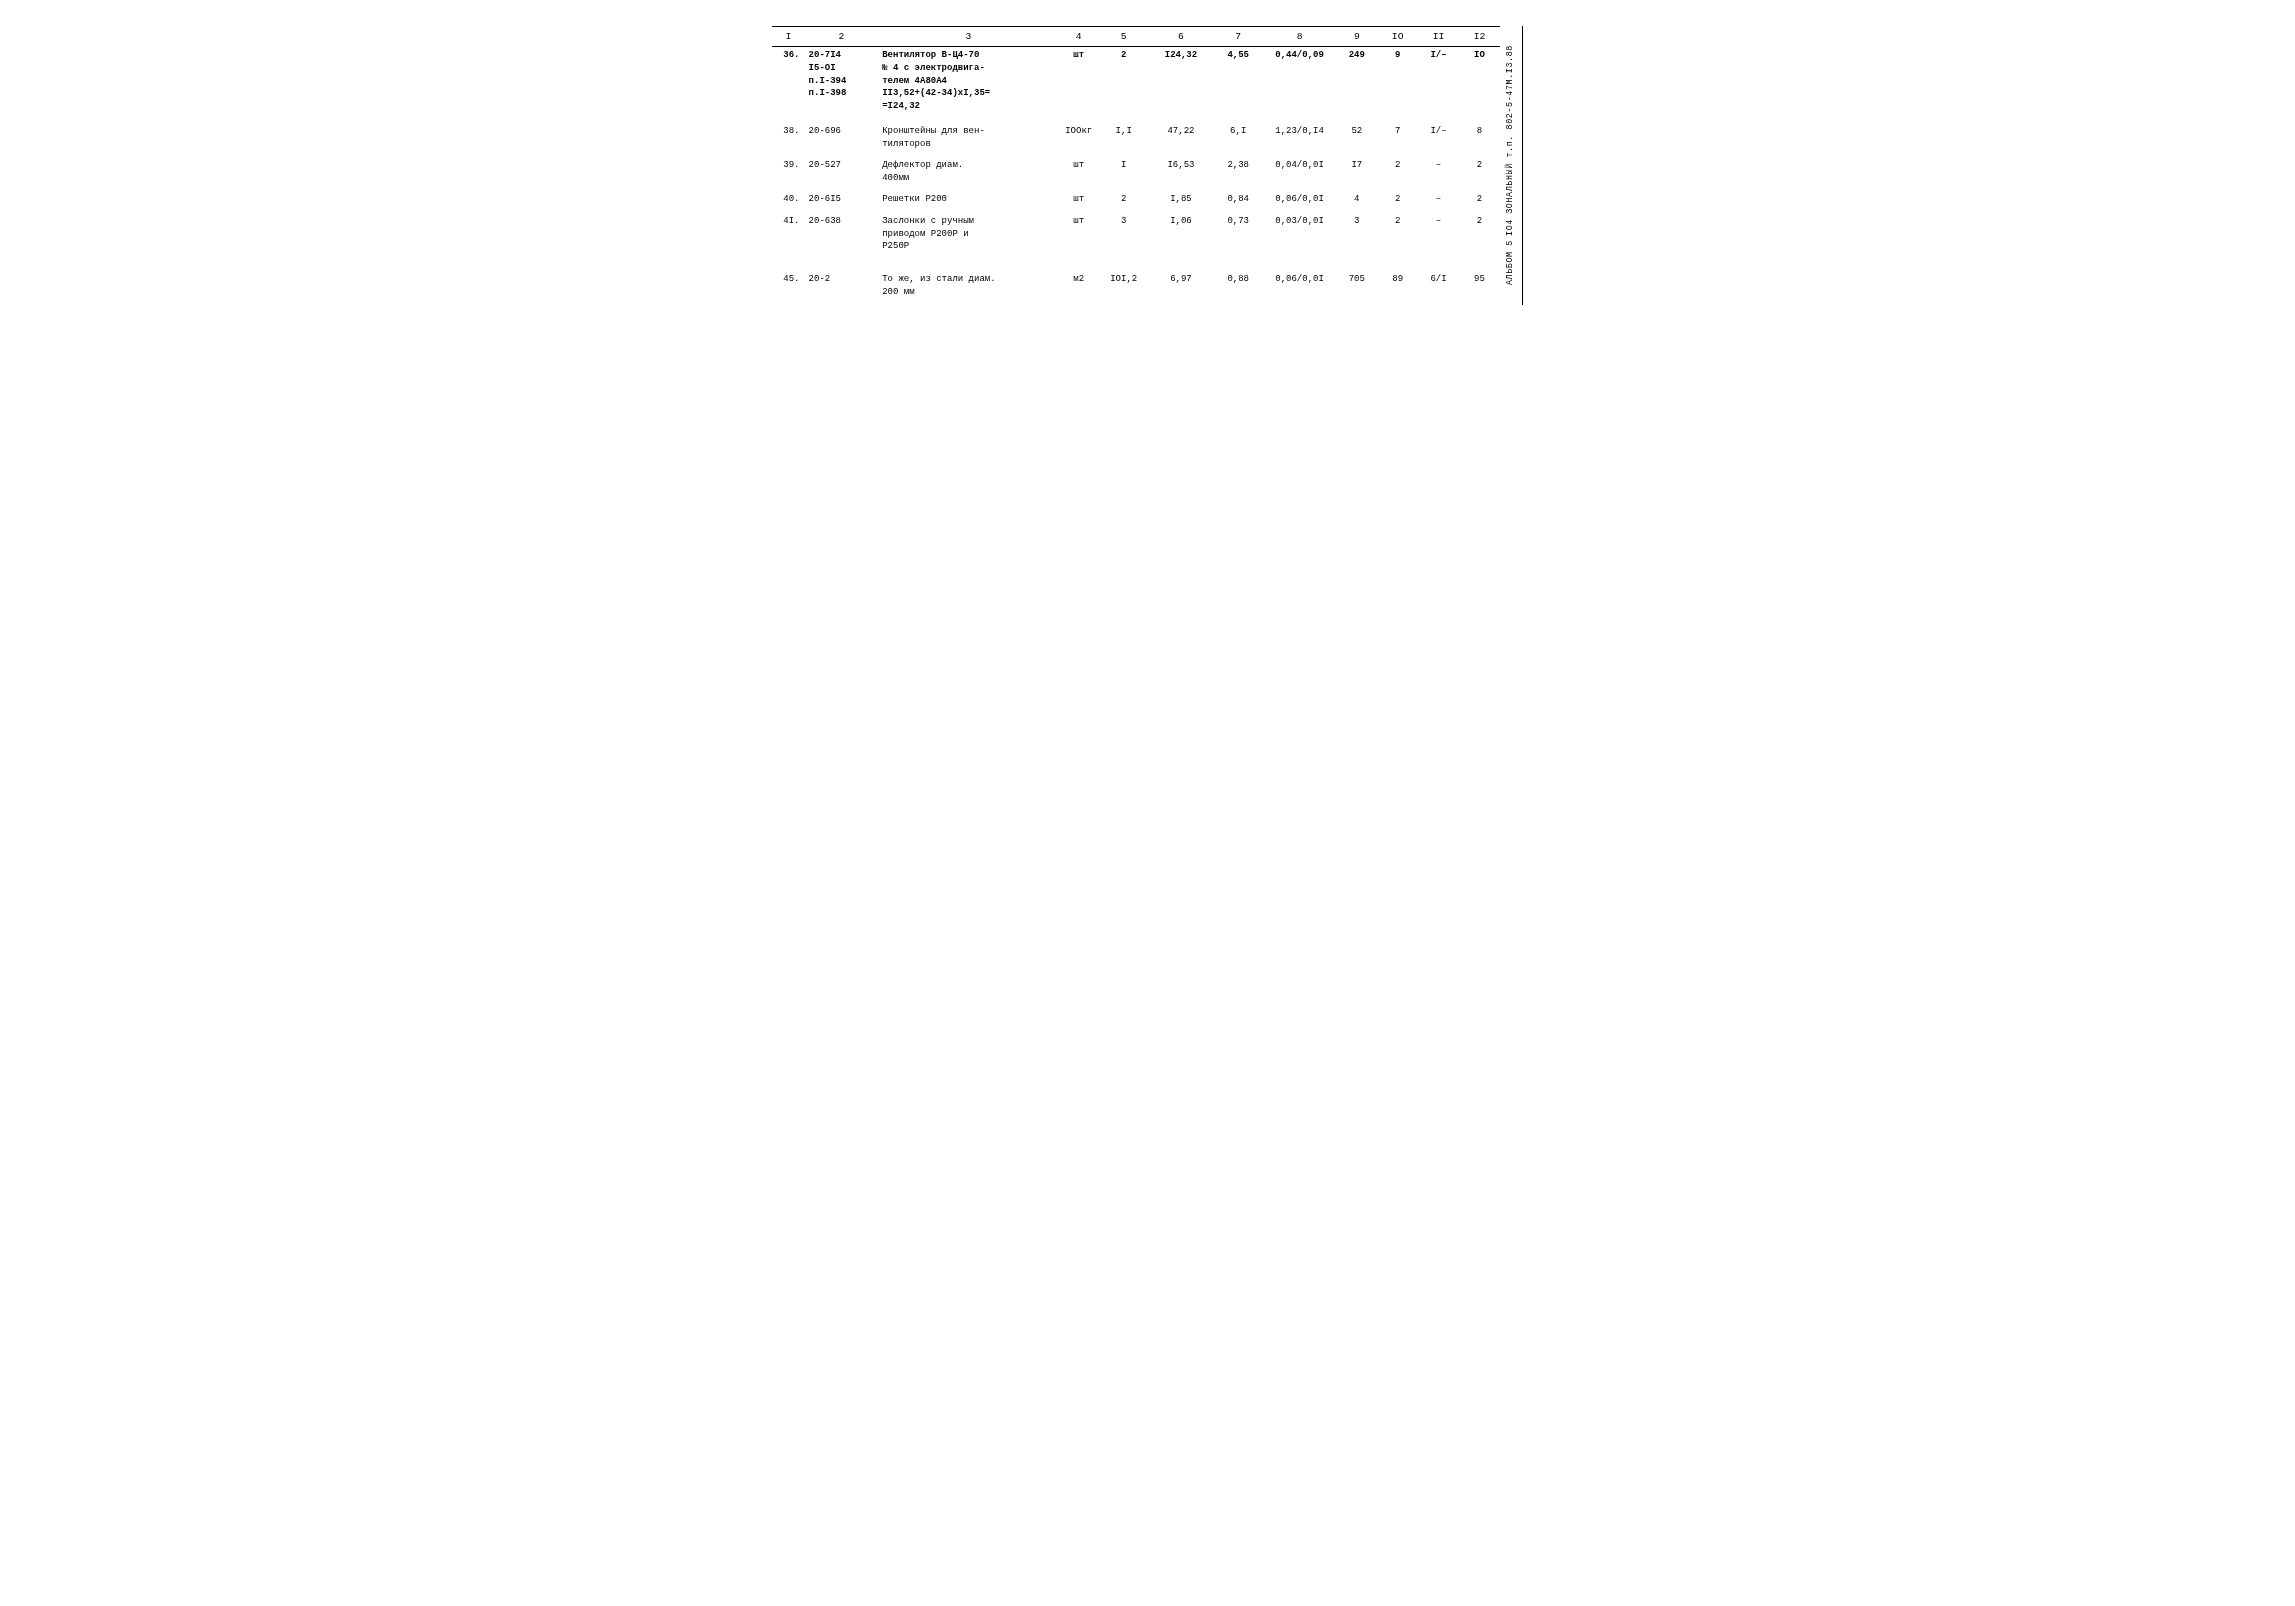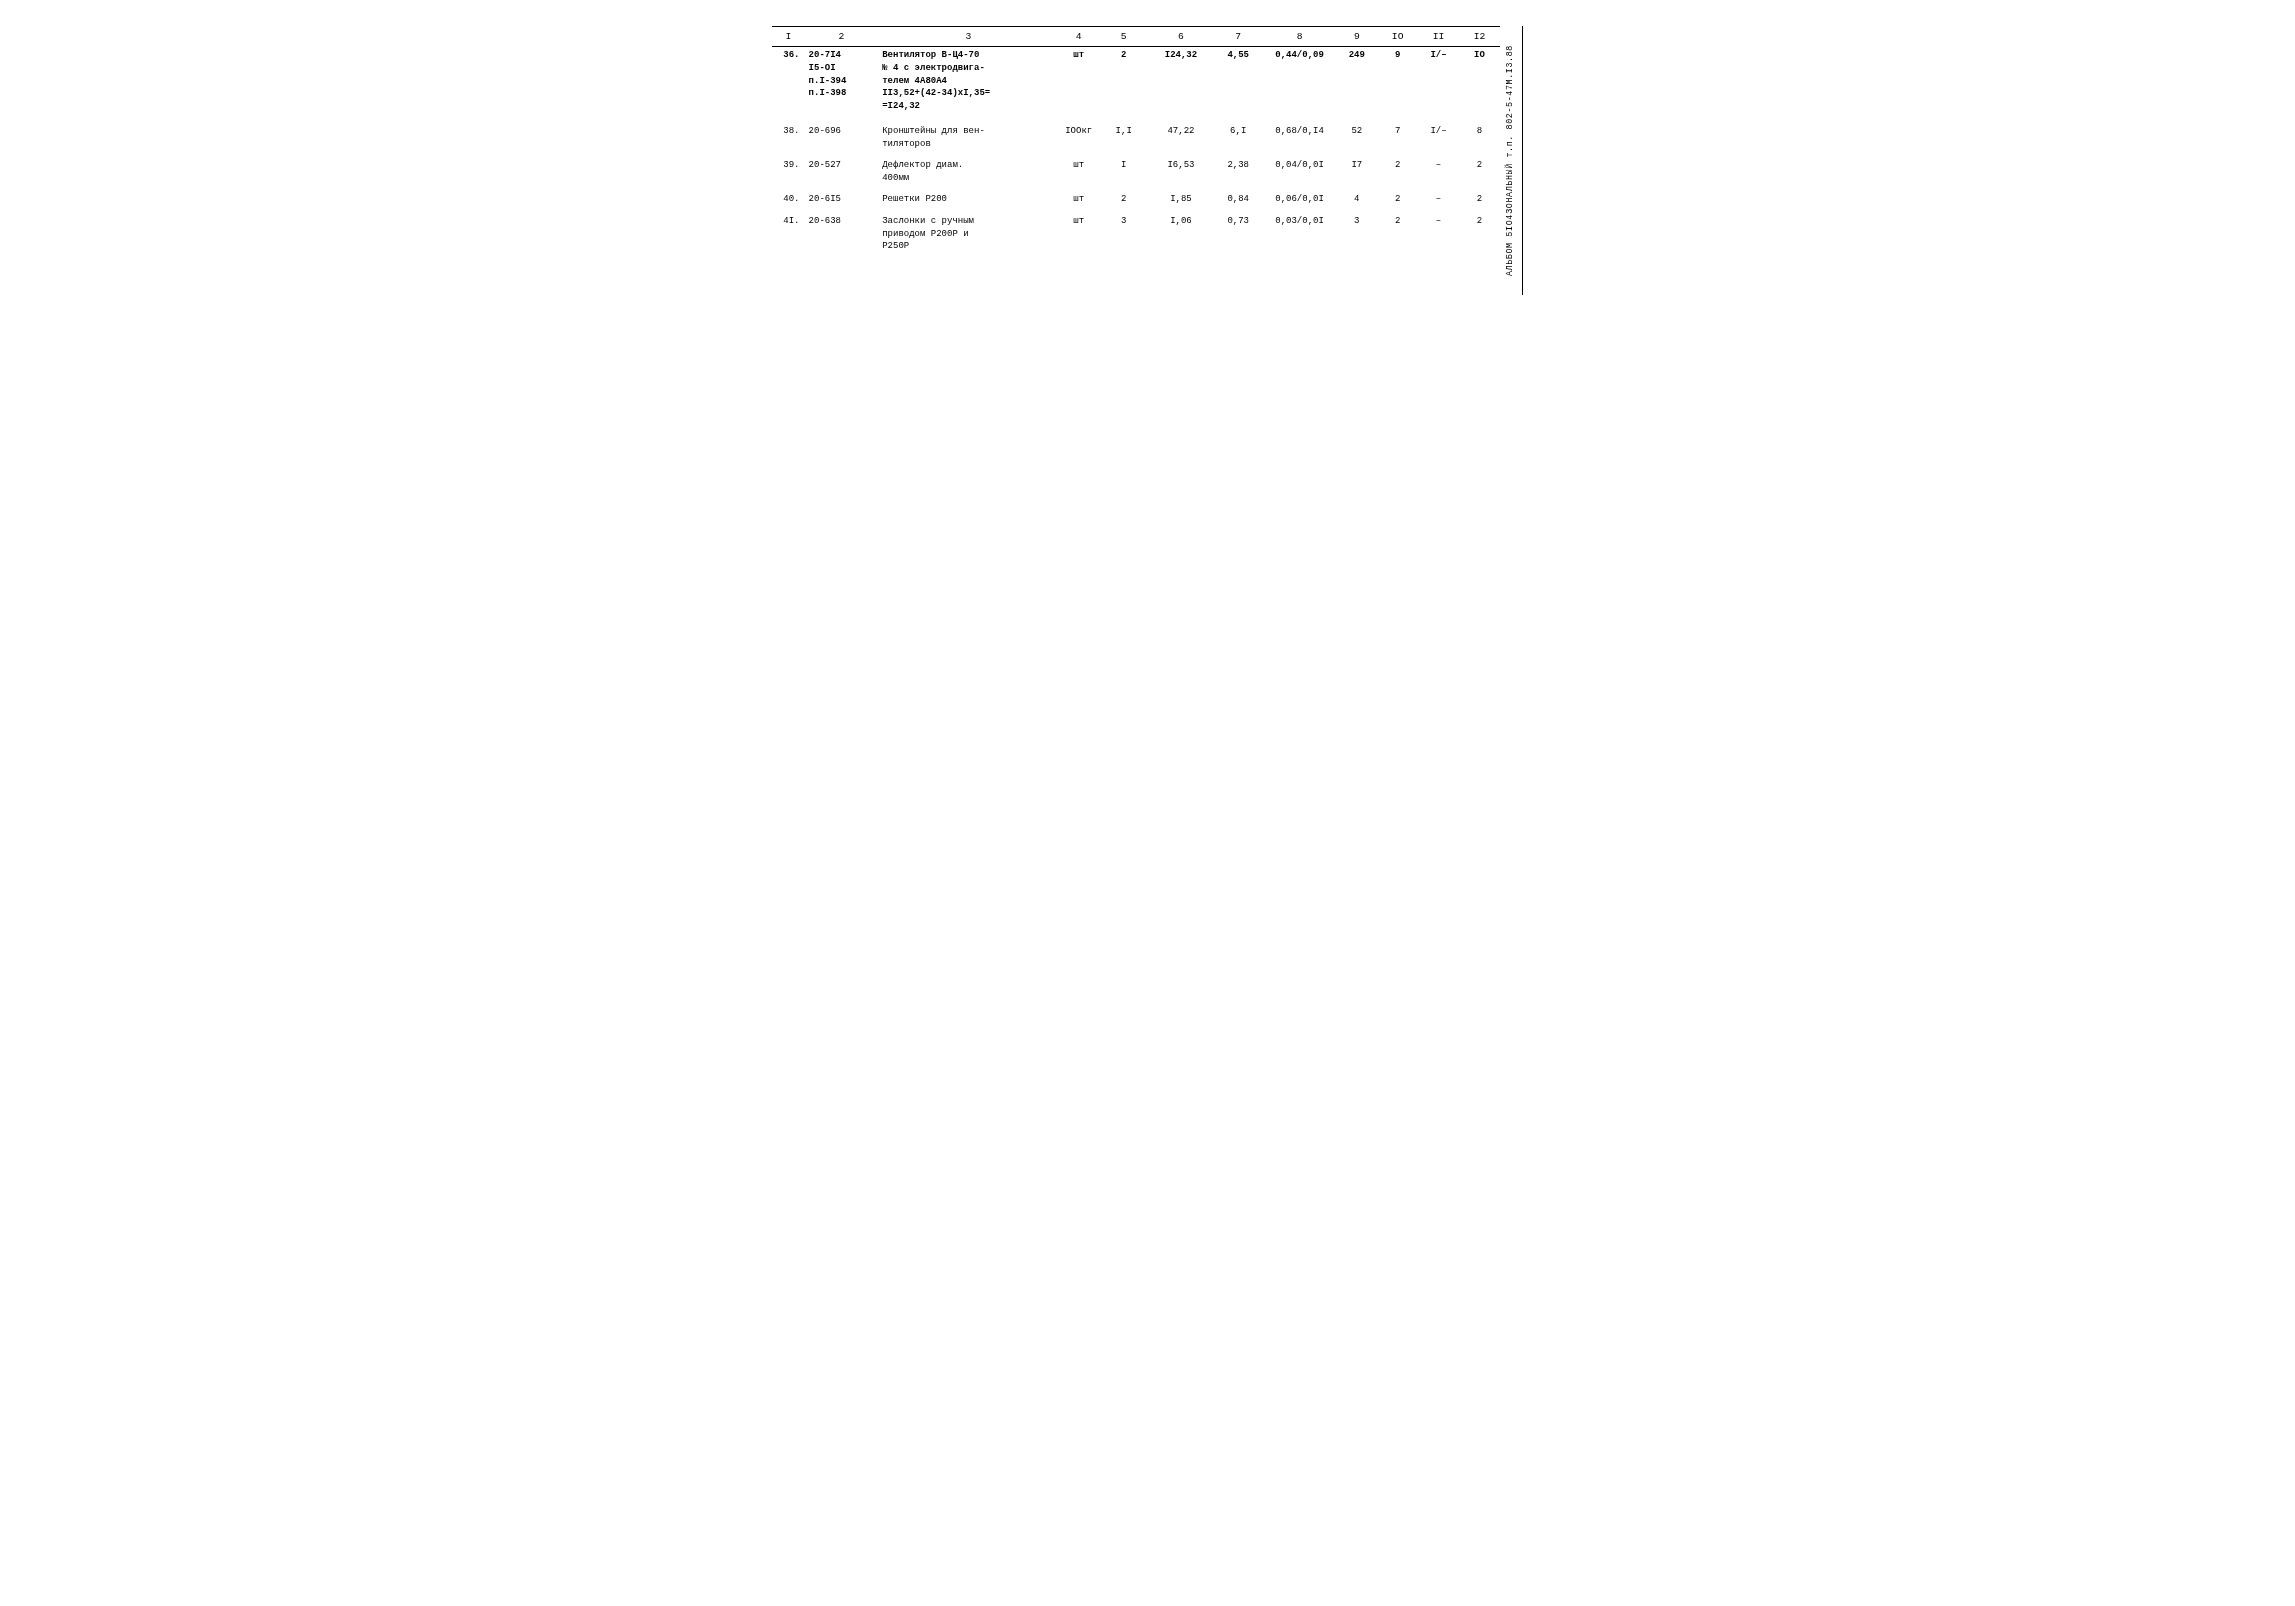--- a/index.html
+++ b/index.html
@@ -139,21 +139,21 @@
             <td colspan="12" style="padding: 1.9px 0px;"></td>
           </tr>
           <tr style="border-bottom: none;">
             <td>38.</td>
             <td>20-696</td>
             <td>Кронштейны для вен-<br>тиляторов</td>
             <td class="center">IOOкг</td>
             <td class="center">I,I</td>
             <td class="center">47,22</td>
             <td class="center">6,I</td>
-            <td class="center">0,68/0,I4</td>
+            <td class="center">1,23/0,I4</td>
             <td class="center">52</td>
             <td class="center">7</td>
             <td class="center">I/–</td>
             <td class="center">8</td>
           </tr>
           <tr>
             <td colspan="12" style="padding: 1.9px 0px;"></td>
           </tr>
           <tr style="border-bottom: none;">
             <td>39.</td>
@@ -207,20 +207,34 @@
             <td colspan="12" style="padding: 1.9px 0px;"></td>
           </tr>
           <tr>
             <td colspan="12" style="padding: 1.9px 0px;"></td>
           </tr>
           <tr>
             <td colspan="12" style="padding: 1.9px 0px;"></td>
           </tr>
           <tr>
             <td colspan="12" style="padding: 1.9px 0px;"></td>
+          </tr>
+          <tr>
+            <td>45.</td>
+            <td>20-2</td>
+            <td>То же, из стали диам.<br>200 мм</td>
+            <td class="center">м2</td>
+            <td class="center">IOI,2</td>
+            <td class="center">6,97</td>
+            <td class="center">0,88</td>
+            <td class="center">0,06/0,0I</td>
+            <td class="center">705</td>
+            <td class="center">89</td>
+            <td class="center">6/I</td>
+            <td class="center">95</td>
           </tr>
           <tr>
             <td colspan="12" style="padding: 1.9px 0px;"></td>
           </tr>
         </tbody>
     </table>
   </div>
   <div class="side-text-area border-right-box">
     <span class="side-text-segment">ЗОНАЛЬНЫЙ т.п. 802-5-47М.I3.88</span>
     <span class="side-text-segment">IO4</span>

